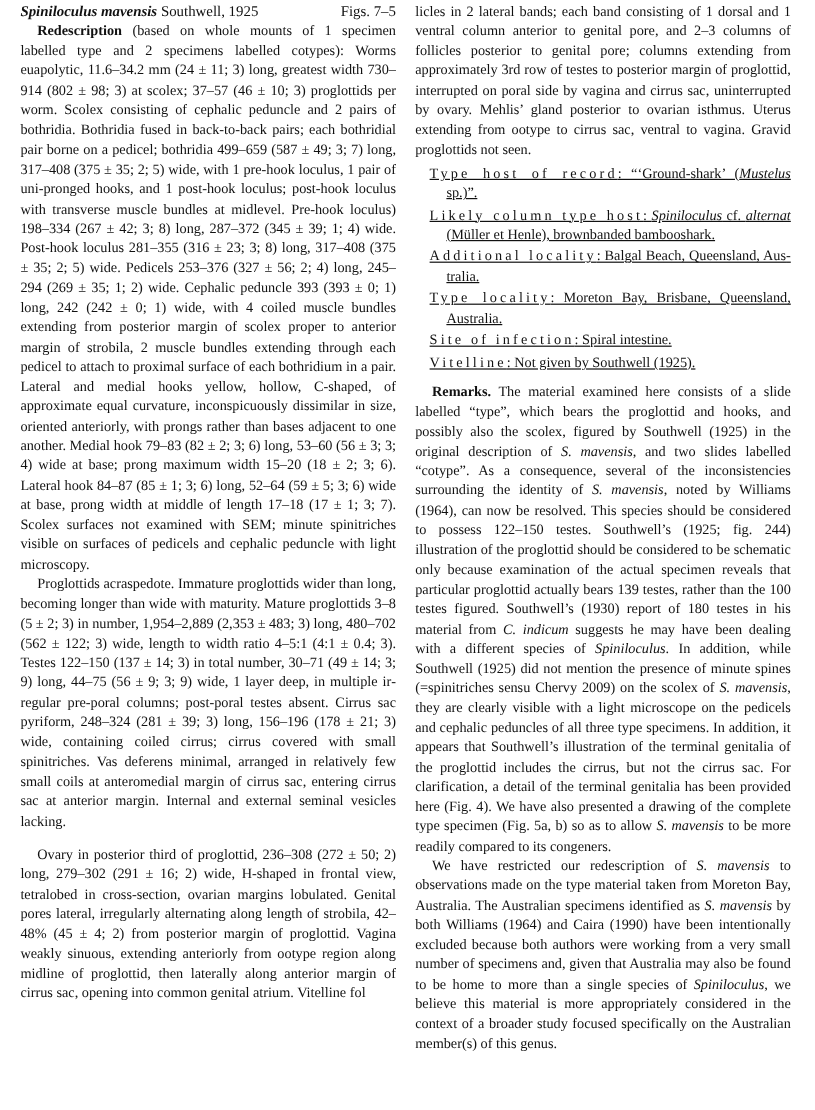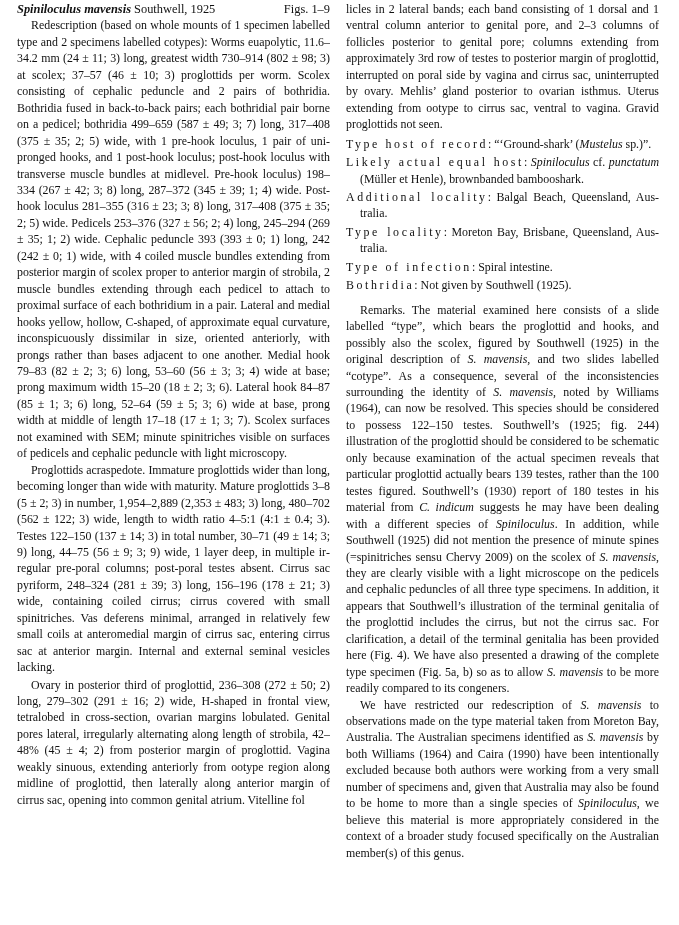--- a/index.html
+++ b/index.html
@@ -13,51 +13,51 @@
     position: absolute; top: 1px;
     font-size: 11.9px; line-height: 16.45px;
     text-align: justify; hyphens: manual;
   }
   .col.left { left: 17px; width: 313px; }
   .col.right { left: 346px; width: 313px; }
   p { margin: 0; }
   .indent { text-indent: 14px; }
   .heading-line { display: flex; justify-content: space-between; font-size: 12.4px; gap: 32px; }
   .heading-line .sp { font-weight: bold; font-style: italic; }
-  b.lead { font-weight: normal; }
+  b.lead { font-weight: bold; }
   i { font-style: italic; }
   .meta-block { margin-top: 3px; }
-  .meta { margin: 0 0 2px 0; padding-left: 14px; text-indent: -14px; text-align: justify; }
+  .meta { margin: 0 0 2px 12px; padding-left: 14px; text-indent: -14px; text-align: justify; text-decoration: underline; }
   .meta .lbl { letter-spacing: 2.6px; }
   .gap { height: 6px; }
-  .para-gap { margin-top: 1px; }
+  .para-gap { margin-top: 12px; }
 </style>
 </head>
 <body>
 
 <div class="page">
   <div class="col left">
     <div class="heading-line">
       <span>
         <span class="sp">Spiniloculus mavensis</span><span> Southwell, 1925</span>
       </span>
-      <span>Figs. 1–9</span>
+      <span>Figs. 7–5</span>
     </div>
     <p class="indent"><b class="lead">Redescription</b><span> (based on whole mounts of 1 specimen labelled type and 2 specimens labelled cotypes): Worms euapolytic, 11.6–34.2 mm (24 ± 11; 3) long, greatest width 730–914 (802 ± 98; 3) at scolex; 37–57 (46 ± 10; 3) pro­glottids per worm. Scolex consisting of cephalic peduncle and 2 pairs of bothridia. Bothridia fused in back-to-back pairs; each bothridial pair borne on a pedicel; bothridia 499–659 (587 ± 49; 3; 7) long, 317–408 (375 ± 35; 2; 5) wide, with 1 pre-hook loculus, 1 pair of uni-pronged hooks, and 1 post-hook loculus; post-hook loculus with transverse muscle bundles at midlevel. Pre-hook locu­lus) 198–334 (267 ± 42; 3; 8) long, 287–372 (345 ± 39; 1; 4) wide. Post-hook loculus 281–355 (316 ± 23; 3; 8) long, 317–408 (375 ± 35; 2; 5) wide. Pedicels 253–376 (327 ± 56; 2; 4) long, 245–294 (269 ± 35; 1; 2) wide. Ce­phalic peduncle 393 (393 ± 0; 1) long, 242 (242 ± 0; 1) wide, with 4 coiled muscle bundles extending from pos­terior margin of scolex proper to anterior margin of stro­bila, 2 muscle bundles extending through each pedicel to attach to proximal surface of each bothridium in a pair. Lateral and medial hooks yellow, hollow, C-shaped, of approximate equal curvature, inconspicuously dissimilar in size, oriented anteriorly, with prongs rather than bases adjacent to one another. Medial hook 79–83 (82 ± 2; 3; 6) long, 53–60 (56 ± 3; 3; 4) wide at base; prong maximum width 15–20 (18 ± 2; 3; 6). Lateral hook 84–87 (85 ± 1; 3; 6) long, 52–64 (59 ± 5; 3; 6) wide at base, prong width at middle of length 17–18 (17 ± 1; 3; 7). Scolex surfaces not examined with SEM; minute spinitriches visible on surfaces of pedicels and cephalic peduncle with light mi­croscopy.</span></p>
     <p class="indent"><span>Proglottids acraspedote. Immature proglottids wider than long, becoming longer than wide with maturity. Ma­ture proglottids 3–8 (5 ± 2; 3) in number, 1,954–2,889 (2,353 ± 483; 3) long, 480–702 (562 ± 122; 3) wide, length to width ratio 4–5:1 (4:1 ± 0.4; 3). Testes 122–150 (137 ± 14; 3) in total number, 30–71 (49 ± 14; 3; 9) long, 44–75 (56 ± 9; 3; 9) wide, 1 layer deep, in multiple ir­regular pre-poral columns; post-poral testes absent. Cir­rus sac pyriform, 248–324 (281 ± 39; 3) long, 156–196 (178 ± 21; 3) wide, containing coiled cirrus; cirrus cov­ered with small spinitriches. Vas deferens minimal, ar­ranged in relatively few small coils at anteromedial mar­gin of cirrus sac, entering cirrus sac at anterior margin. Internal and external seminal vesicles lacking.</span></p>
     <p class="indent para-gap"><span>Ovary in posterior third of proglottid, 236–308 (272 ± 50; 2) long, 279–302 (291 ± 16; 2) wide, H-shaped in frontal view, tetralobed in cross-section, ovarian mar­gins lobulated. Genital pores lateral, irregularly alternat­ing along length of strobila, 42–48% (45 ± 4; 2) from posterior margin of proglottid. Vagina weakly sinuous, extending anteriorly from ootype region along midline of proglottid, then laterally along anterior margin of cirrus sac, opening into common genital atrium. Vitelline fol­</span></p>
   </div>
 
   <div class="col right">
     <p><span>licles in 2 lateral bands; each band consisting of 1 dorsal and 1 ventral column anterior to genital pore, and 2–3 columns of follicles posterior to genital pore; columns ex­tending from approximately 3rd row of testes to posterior margin of proglottid, interrupted on poral side by vagina and cirrus sac, uninterrupted by ovary. Mehlis’ gland pos­terior to ovarian isthmus. Uterus extending from ootype to cirrus sac, ventral to vagina. Gravid proglottids not seen.</span></p>
     <div class="meta-block" id="meta-block">
         <p class="meta"><span class="lbl">Type host of record</span>: “‘Ground-shark’ (<i>Mustelus</i> sp.)”.</p>
-        <p class="meta"><span class="lbl">Likely actual equal host</span>: <i>Spiniloculus</i> cf. <i>punctatum</i> (Müller et Henle), brownbanded bambooshark.</p>
+        <p class="meta"><span class="lbl">Likely column type host</span>: <i>Spiniloculus</i> cf. <i>alternat</i> (Müller et Henle), brownbanded bambooshark.</p>
         <p class="meta"><span class="lbl">Additional locality</span>: Balgal Beach, Queensland, Aus­tralia.</p>
         <p class="meta"><span class="lbl">Type locality</span>: Moreton Bay, Brisbane, Queensland, Aus­tralia.</p>
-        <p class="meta"><span class="lbl">Type of infection</span>: Spiral intestine.</p>
-        <p class="meta"><span class="lbl">Bothridia</span>: Not given by Southwell (1925).</p>
+        <p class="meta"><span class="lbl">Site of infection</span>: Spiral intestine.</p>
+        <p class="meta"><span class="lbl">Vitelline</span>: Not given by Southwell (1925).</p>
       </div>
     <div class="gap"></div>
     <p class="indent" id="remarks-p1"><b class="lead">Remarks.</b> The material examined here consists of a slide labelled “type”, which bears the proglottid and hooks, and possibly also the scolex, figured by South­well (1925) in the original description of <i>S. mavensis</i>, and two slides labelled “cotype”. As a consequence, several of the inconsistencies surrounding the identity of <i>S. maven­sis</i>, noted by Williams (1964), can now be resolved. This species should be considered to possess 122–150 testes. Southwell’s (1925; fig. 244) illustration of the proglottid should be considered to be schematic only because ex­amination of the actual specimen reveals that particular proglottid actually bears 139 testes, rather than the 100 testes figured. Southwell’s (1930) report of 180 testes in his material from <i>C. indicum</i> suggests he may have been dealing with a different species of <i>Spiniloculus</i>. In addi­tion, while Southwell (1925) did not mention the pres­ence of minute spines (=spinitriches sensu Chervy 2009) on the scolex of <i>S. mavensis</i>, they are clearly visible with a light microscope on the pedicels and cephalic pedun­cles of all three type specimens. In addition, it appears that Southwell’s illustration of the terminal genitalia of the proglottid includes the cirrus, but not the cirrus sac. For clarification, a detail of the terminal genitalia has been provided here (Fig. 4). We have also presented a drawing of the complete type specimen (Fig. 5a, b) so as to allow <i>S. mavensis</i> to be more readily compared to its congeners.</p>
     <p class="indent" id="remarks-p2">We have restricted our redescription of <i>S. mavensis</i> to observations made on the type material taken from More­ton Bay, Australia. The Australian specimens identified as <i>S. mavensis</i> by both Williams (1964) and Caira (1990) have been intentionally excluded because both authors were working from a very small number of specimens and, given that Australia may also be found to be home to more than a single species of <i>Spiniloculus</i>, we believe this material is more appropriately considered in the context of a broader study focused specifically on the Australian member(s) of this genus.</p>
   </div>
 </div>
 
 </body></html>

